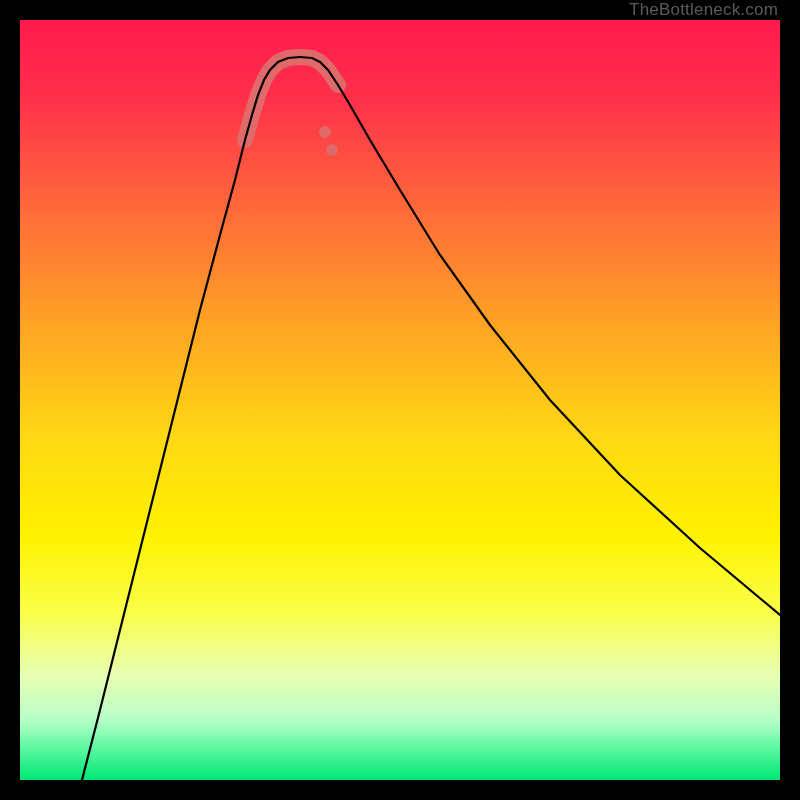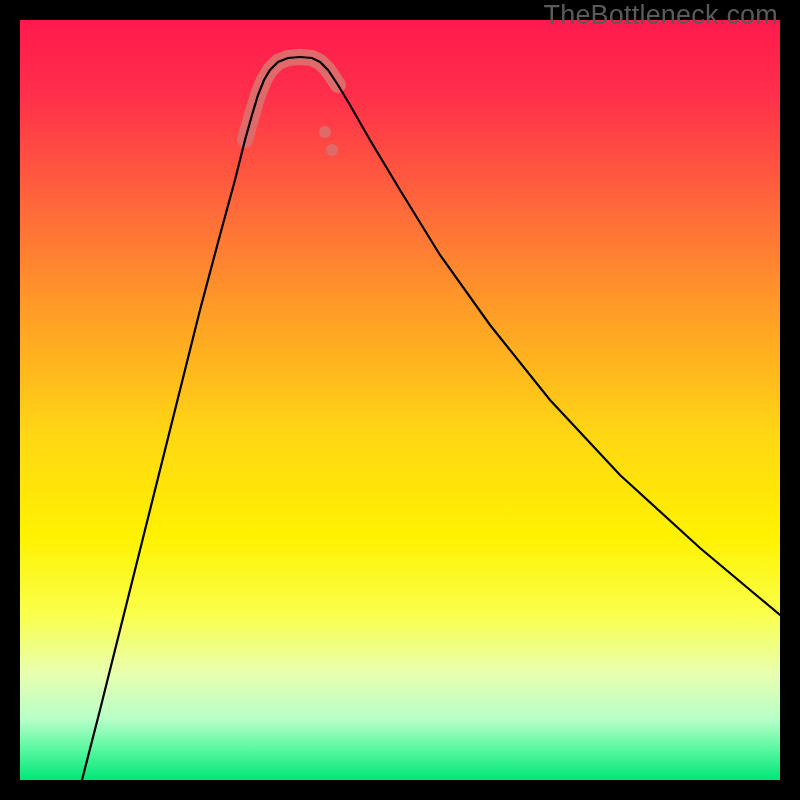--- a/index.html
+++ b/index.html
@@ -17,21 +17,21 @@
     top: 20px;
     width: 760px;
     height: 760px;
     background: #000;
   }
   .watermark {
     position: absolute;
     top: 0px;
     right: 22px;
     color: #5a5a5a;
-    font-size: 27px;
+    font-size: 17px;
     font-weight: 500;
     letter-spacing: 0.2px;
     z-index: 10;
   }
   svg {
     display: block;
   }
 </style>
 </head>
 <body>

